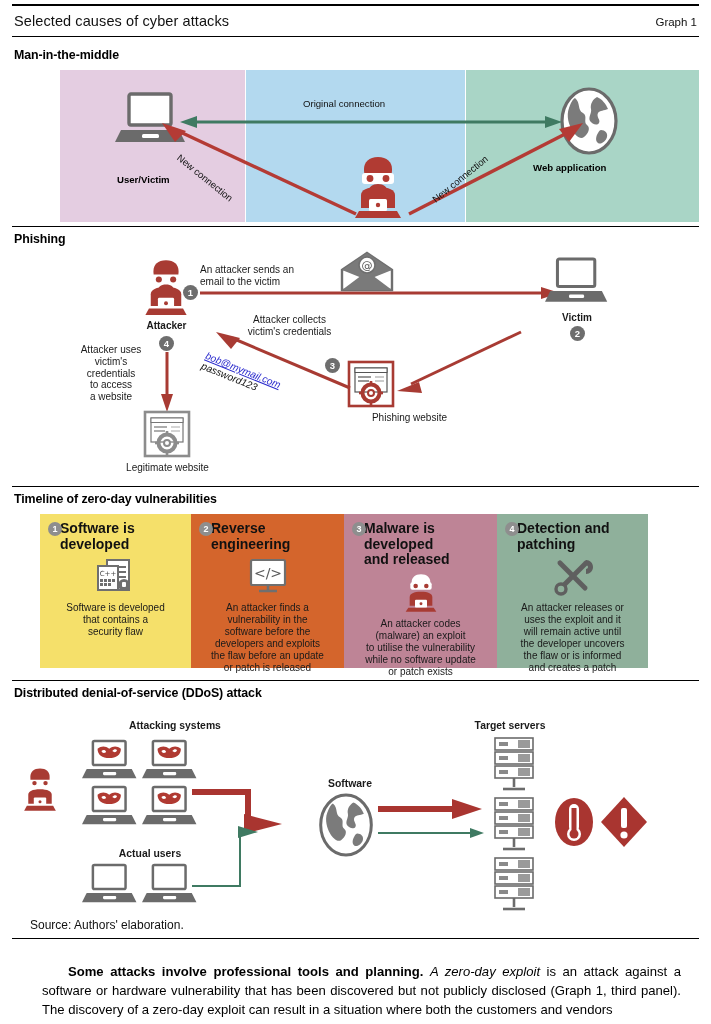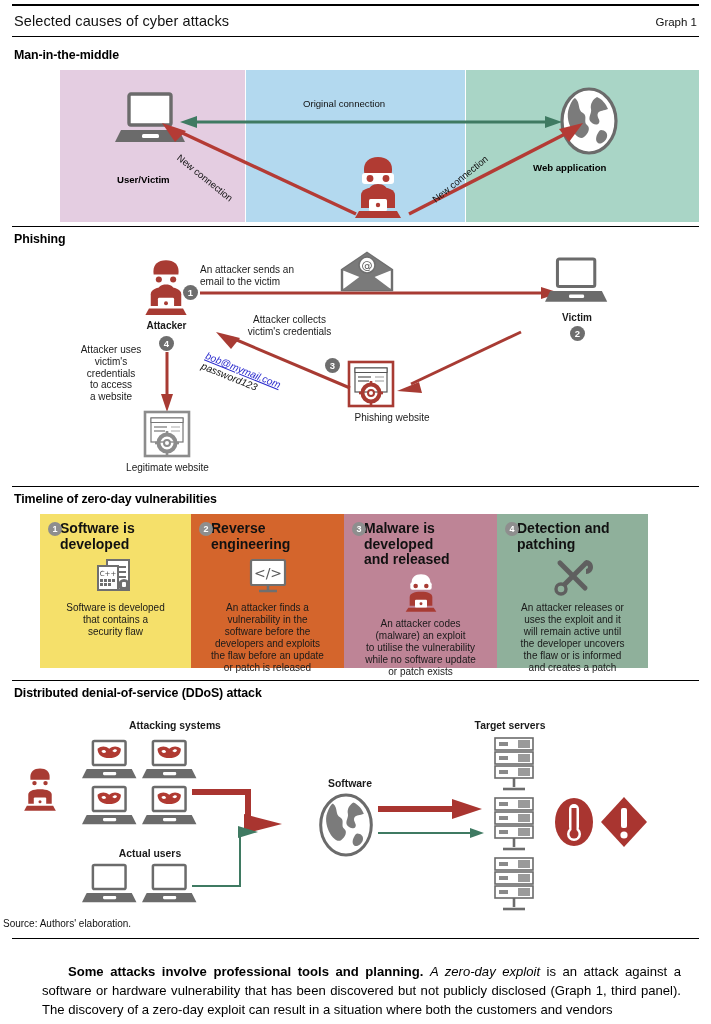--- a/index.html
+++ b/index.html
@@ -75,21 +75,21 @@
   }
   .zicon { display:flex; justify-content:center; margin:5px 0 2px 0; height:40px; align-items:center;}
   .zbadge {
     position:absolute; left:8px; top:8px;
     width:14px; height:14px; border-radius:50%;
     background:#8e8e8e; color:#fff; font-size:9px; font-weight:bold;
     display:flex; align-items:center; justify-content:center;
   }
 
   
-  .source { position:absolute; left:3px; font-size:10px; color:#111; }
+  .source { position:absolute; left:30px; font-size:12px; color:#111; }
   .bodytext {
     position:absolute; left:42px; right:30px;
     font-size:13.1px; line-height:1.47; color:#000;
     text-align:justify;
   }
   .bodytext b { font-weight:bold; }
   .bodytext i { font-style:italic; }
   .indent { display:inline-block; width:26px; }
 
   svg { display:block; overflow:visible; }
@@ -219,21 +219,21 @@
       <line x1="28" y1="21" x2="37" y2="21" stroke="#999" stroke-width="1"></line>
       <circle cx="24" cy="33" r="8.5" fill="none" stroke="#a83b33" stroke-width="4"></circle>
       <circle cx="24" cy="33" r="3" fill="#ffffff" stroke="#a83b33" stroke-width="2"></circle>
       <g stroke="#a83b33" stroke-width="2.6">
         <line x1="24" y1="21" x2="24" y2="25"></line>
         <line x1="24" y1="41" x2="24" y2="45"></line>
         <line x1="12" y1="33" x2="16" y2="33"></line>
         <line x1="32" y1="33" x2="36" y2="33"></line>
       </g>
     </svg>
-    <div class="t tc" style="left:337px; top:164px; width:110px;">Phishing website</div>
+    <div class="t tc" style="left:337px; top:164px; width:110px;text-align:right;">Phishing website</div>
 
     <svg style="position:absolute; left:210px; top:82px;" width="145" height="62" viewBox="0 0 145 62">
       <line x1="140" y1="58" x2="22" y2="8" stroke="#a83b33" stroke-width="3"></line>
       <path d="M6 2 L30 8 L21 19 Z" fill="#a83b33"></path>
     </svg>
     <div class="t tc" style="left:222px; top:66px; width:135px; white-space:pre-line;">Attacker collects
 victim's credentials</div>
 
     <div style="position:absolute; left:208px; top:102px; transform:rotate(22deg); transform-origin:left top; font-size:10px; font-style:italic;">
       <div style="color:#2c2ccd; text-decoration:underline;">bob@mymail.com</div>

